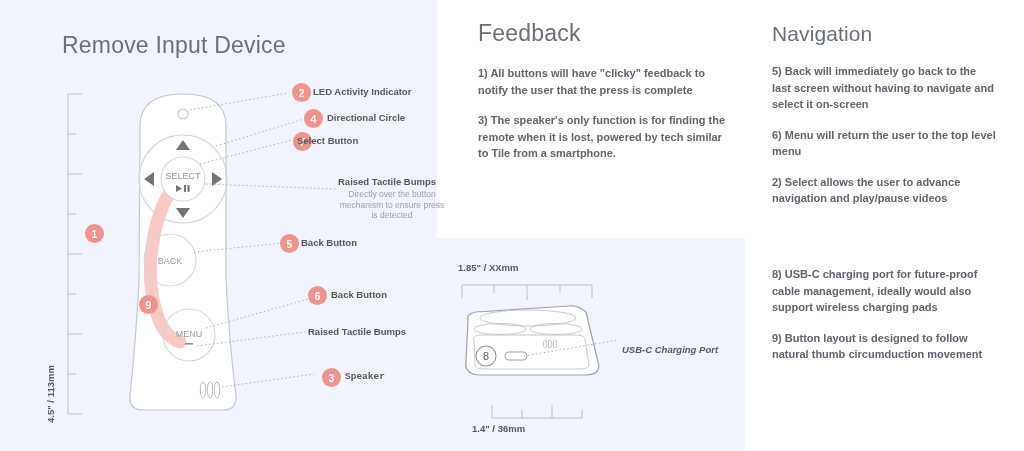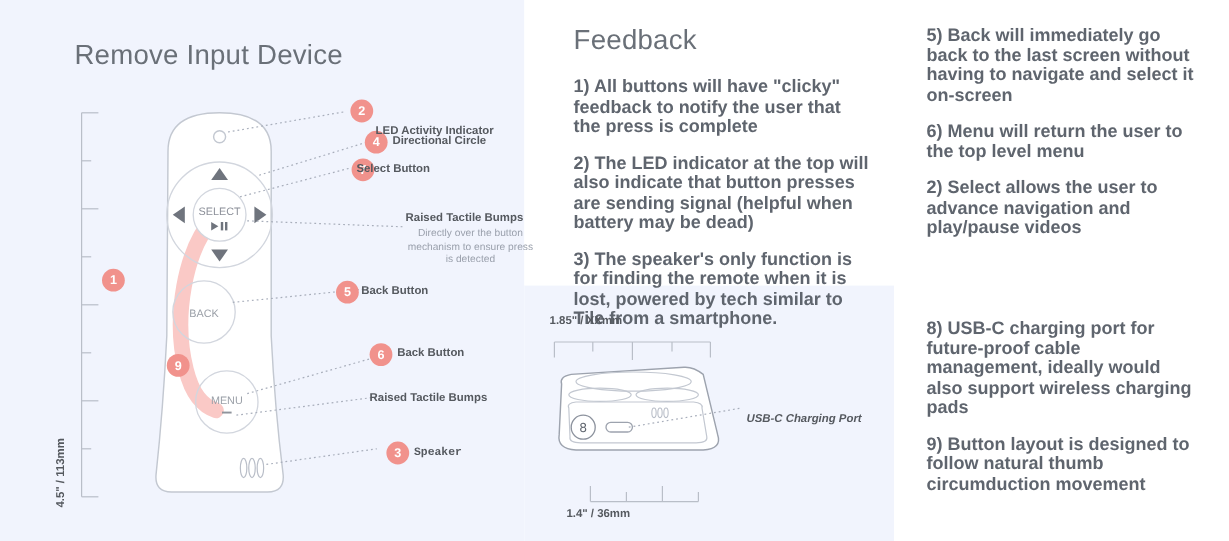--- a/index.html
+++ b/index.html
@@ -21,21 +21,21 @@
 
   
   h1.section-title{
     font-size:23px;font-weight:400;color:#6a7078;
     margin:0;letter-spacing:.2px;
   }
   h1.big-title{
     font-size:21px;font-weight:400;color:#6a7078;margin:0;letter-spacing:.1px;
   }
   .para{
-    font-size:15px;line-height:16.5px;color:#5f656e;font-weight:600;
+    font-size:11px;line-height:16.5px;color:#5f656e;font-weight:600;
     margin:0 0 14px 0;
   }
   .para.last{margin-bottom:0;}
 
   
   #left-title{position:absolute;left:62px;top:32px;}
 
   #remote-svg{position:absolute;left:40px;top:80px;}
 
   
@@ -147,38 +147,37 @@
 
   <div class="badge" style="left:85px;top:224px;">1</div>
   <div class="badge" style="left:292px;top:83px;">2</div>
   <div class="badge" style="left:322px;top:368px;">3</div>
   <div class="badge" style="left:304px;top:109px;">4</div>
   <div class="badge" style="left:280px;top:234px;">5</div>
   <div class="badge" style="left:308px;top:286px;">6</div>
   <div class="badge" style="left:293px;top:132px;">7</div>
   <div class="badge" style="left:139px;top:295px;">9</div>
 
-  <div class="callout" style="left:313px;top:104px;">LED Activity Indicator</div>
+  <div class="callout" style="left:313px;top:86px;">LED Activity Indicator</div>
   <div class="callout" style="left:327px;top:112px;">Directional Circle</div>
   <div class="callout" style="left:297px;top:135px;">Select Button</div>
 
   <div class="callout" style="left:338px;top:176px;">
     <span>Raised Tactile Bumps</span>
     <span class="sub">Directly over the button mechanism to ensure press is detected</span>
   </div>
 
   <div class="callout" style="left:301px;top:237px;">Back Button</div>
   <div class="callout" style="left:331px;top:289px;">Back Button</div>
   <div class="callout" style="left:308px;top:326px;">Raised Tactile Bumps</div>
   <div class="callout" style="left:345px;top:371px;font-family:Liberation Mono, monospace;">Speaker</div>
 
   <div id="feedback-col">
     <h1 class="section-title">Feedback</h1>
     <p class="para">1) All buttons will have "clicky" feedback to notify the user that the press is complete</p>
-    <p class="para">2) The LED indicator at the top will also indicate that button presses are sending signal (helpful when battery may be dead)</p>
     <p class="para last">3) The speaker's only function is for finding the remote when it is lost, powered by tech similar to Tile from a smartphone.</p>
   </div>
 
   <div id="dim-block">
     <div class="dim-label">1.85" / XXmm</div>
   </div>
 
   <svg style="position:absolute;left:452px;top:276px;" width="290" height="170" viewBox="0 0 290 170">
 
     <g stroke="#b9bec8" stroke-width="1" fill="none">
@@ -218,20 +217,21 @@
       <line x1="70" y1="134" x2="70" y2="142"></line>
       <line x1="100" y1="129" x2="100" y2="142"></line>
       <line x1="130" y1="134" x2="130" y2="142"></line>
     </g>
   </svg>
 
   <div class="usbc-label" style="left:622px;top:344px;">USB-C Charging Port</div>
   <div class="dim-label" style="position:absolute;left:472px;top:423px;">1.4" / 36mm</div>
 
   <div id="nav-col">
+    <h1 class="big-title">Navigation</h1>
     <p class="para">5) Back will immediately go back to the last screen without having to navigate and select it on-screen</p>
     <p class="para">6) Menu will return the user to the top level menu</p>
     <p class="para last">2) Select allows the user to advance navigation and play/pause videos</p>
   </div>
 
   <div id="other-col">
     <p class="para">8) USB-C charging port for future-proof cable management, ideally would also support wireless charging pads</p>
     <p class="para last">9) Button layout is designed to follow natural thumb circumduction movement</p>
   </div>
 

